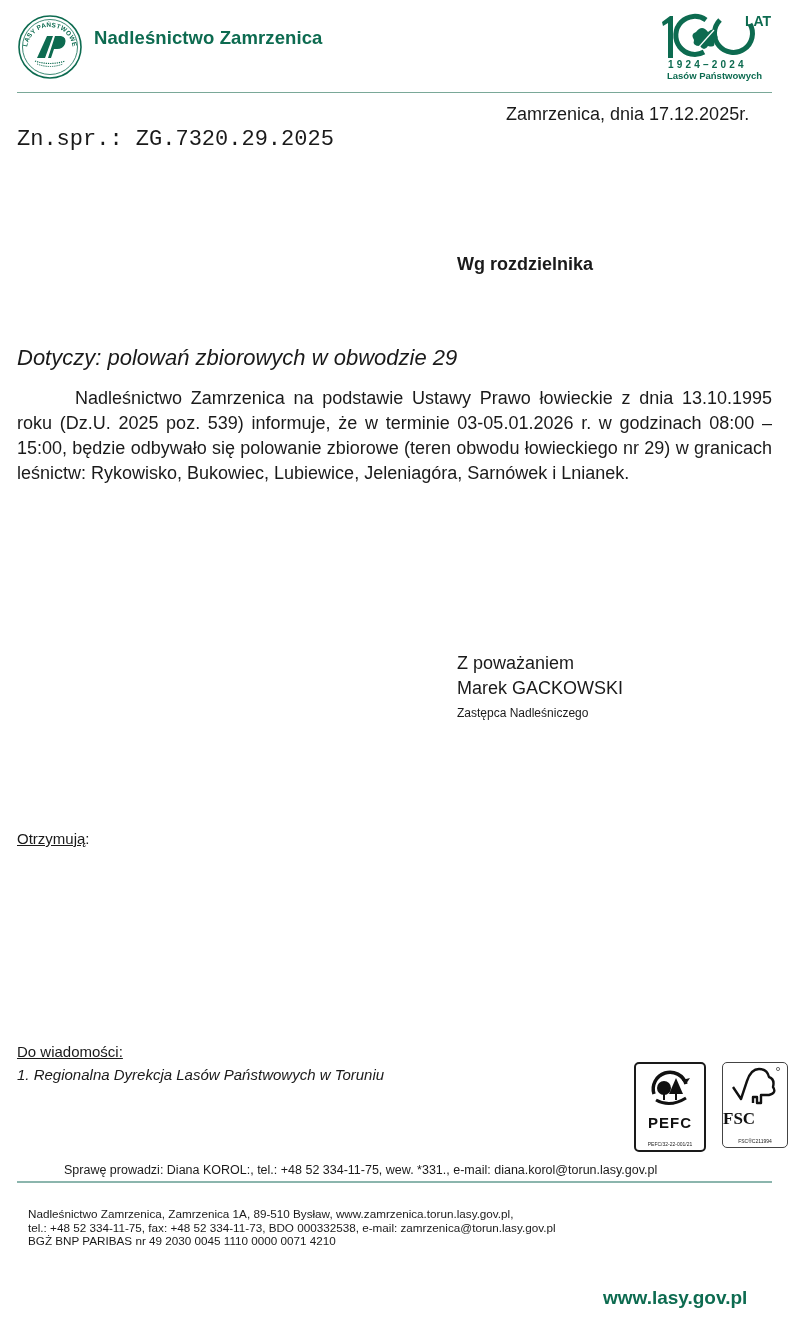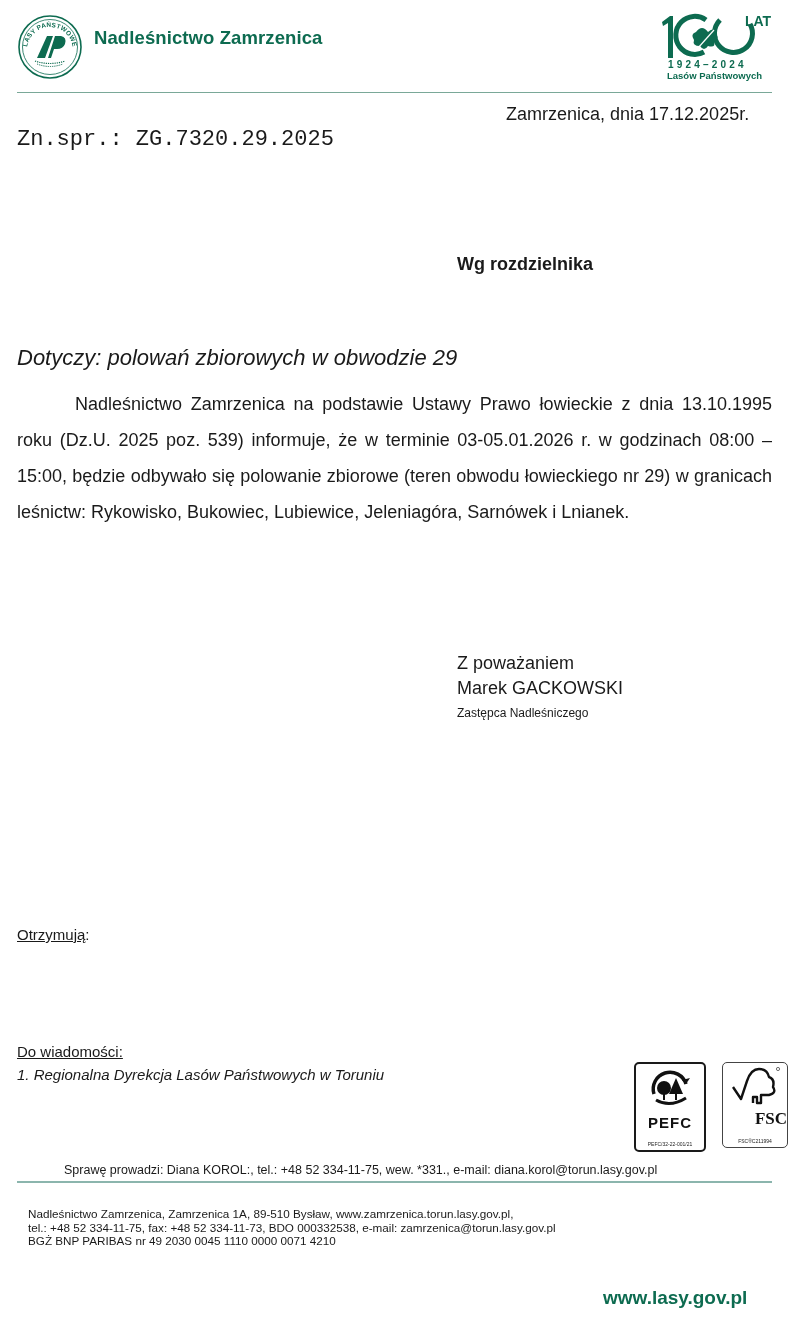--- a/index.html
+++ b/index.html
@@ -11,40 +11,40 @@
     .org-name { left: 94px; top: 27px; font-size: 18.5px; font-weight: bold; color: #0d6b50; letter-spacing: 0.1px; }
     .logo-100 { left: 660px; top: 12px; width: 120px; height: 70px; }
     .header-rule { left: 17px; top: 92px; width: 755px; height: 1px; background: #7aa898; }
 
     .date-line { left: 506px; top: 104px; font-size: 18px; text-align: center; }
     .ref-line { left: 17px; top: 127px; font-size: 22px; font-family: Liberation Mono, monospace; }
 
     .recipient { left: 457px; top: 254px; font-size: 18px; font-weight: bold; }
     .subject { left: 17px; top: 345px; font-size: 22px; font-style: italic; text-align: right; }
 
-    .body-text { left: 17px; top: 386px; width: 755px; font-size: 18px; line-height: 36px; text-align: justify; text-indent: 58px; }
+    .body-text { left: 17px; top: 386px; width: 755px; font-size: 18px; line-height: 25px; text-align: justify; text-indent: 58px; }
 
     .signature { left: 457px; top: 651px; }
     .sig-greeting { font-size: 18px; line-height: 25px; }
     .sig-name { font-size: 18px; line-height: 25px; text-align: center; }
     .sig-role { font-size: 12px; line-height: 24px; }
 
     .list-heading { font-size: 15px; text-decoration: underline; }
     .list-items { font-size: 15px; font-style: italic; line-height: 22px; }
-    .recipients-list { left: 17px; top: 926px; }
+    .recipients-list { left: 17px; top: 830px; }
     .recipients-list .list-items { margin-top: 4px; }
     .info-list { left: 17px; top: 1043px; }
     .info-list .list-items { margin-top: 4px; }
 
     .cert { top: 1062px; border: 2px solid #1a1a1a; border-radius: 5px; background: #fff; }
     .cert-pefc { left: 634px; width: 72px; height: 90px; }
     .cert-fsc { left: 722px; width: 66px; height: 86px; border-width: 1.5px; border-color: #444; }
     .cert-caption { position: absolute; left: 0; right: 0; bottom: 3px; text-align: center; font-size: 5px; color: #222; }
     .pefc-word { position: absolute; left: 0; right: 0; top: 50px; text-align: center; font-size: 15px; font-weight: bold; letter-spacing: 1px; color: #111; }
-    .fsc-word { position: absolute; left: 0; right: 0; top: 46px; text-align: right; font-family: "Liberation Serif", serif; font-size: 17px; font-weight: bold; color: #111; }
+    .fsc-word { position: absolute; left: 0; right: 0; top: 46px; text-align: left; font-family: "Liberation Serif", serif; font-size: 17px; font-weight: bold; color: #111; }
 
     .handler { left: 64px; top: 1163px; font-size: 12.5px; }
     .footer-rule { left: 17px; top: 1181px; width: 755px; height: 2px; background: #8bb5ad; }
     .footer-address { left: 28px; top: 1207px; font-size: 11.7px; line-height: 13.5px; }
 
     .website { left: 603px; top: 1287px; font-size: 19px; font-weight: bold; color: #0d6b50; }
   </style>
 </head>
 <body>
 

